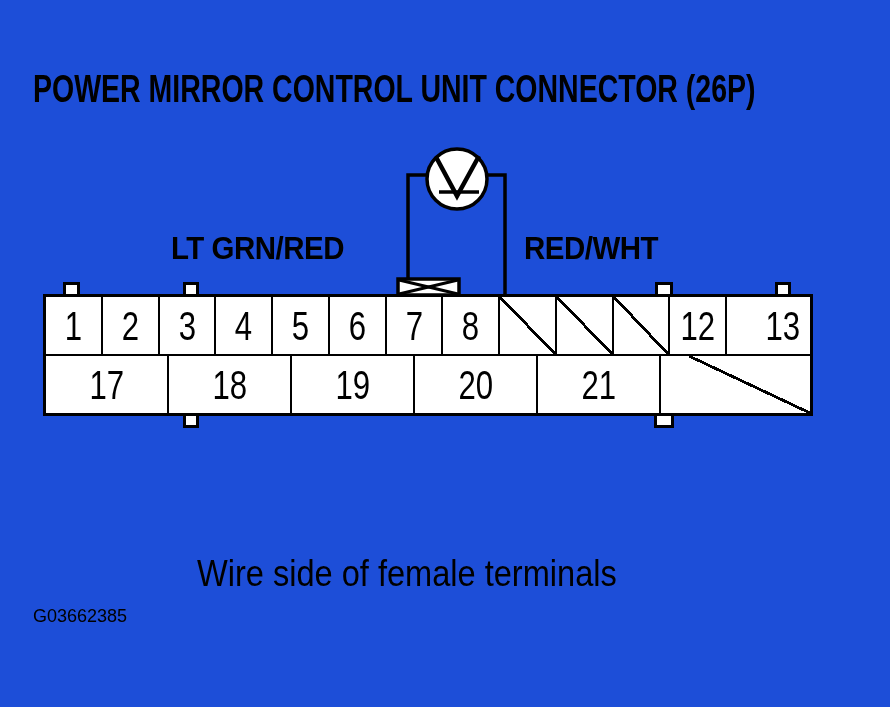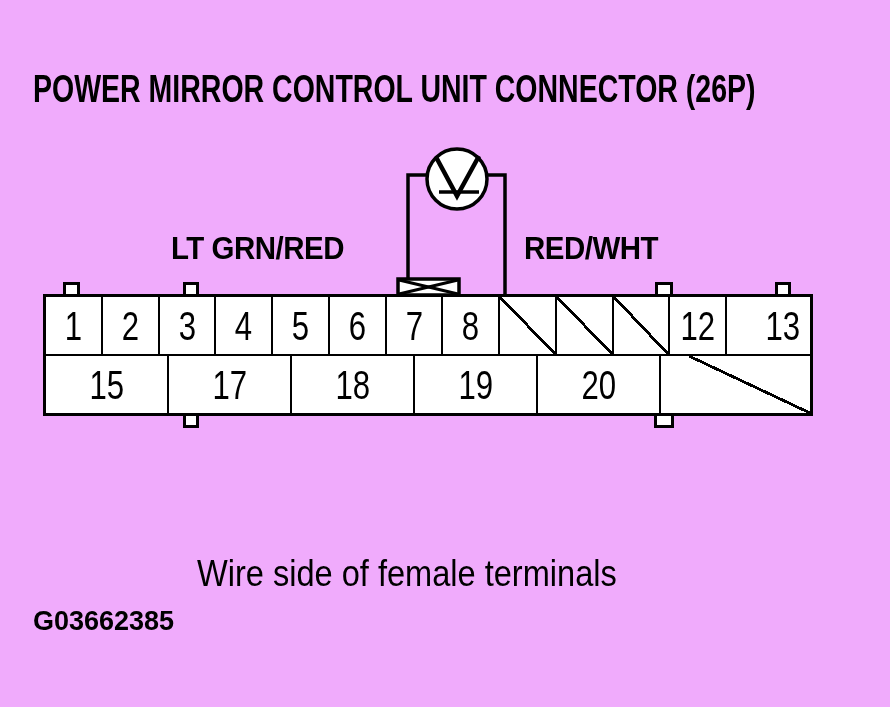--- a/index.html
+++ b/index.html
@@ -1,17 +1,17 @@
 <!DOCTYPE html>
 <html><head>
 <meta charset="utf-8">
 <style>
   html,body{margin:0;padding:0;background:#ffffff;}
   .canvas{
-    position:relative;width:890px;height:707px;background:#f0abfc;overflow:hidden;
+    position:relative;width:890px;height:707px;background:#1d4ed8;overflow:hidden;
     font-family:"Liberation Sans",sans-serif;color:#000;
   }
   .title{
     position:absolute;left:33px;top:68px;font-size:38px;font-weight:bold;
     white-space:nowrap;transform:scaleX(0.75);transform-origin:left center;
     letter-spacing:0px;
   }
   .wire-label{
     position:absolute;top:231px;font-size:31px;font-weight:bold;white-space:nowrap;
     transform:scaleX(0.95);transform-origin:left center;letter-spacing:-0.5px;
@@ -45,21 +45,21 @@
     position:absolute;height:12px;box-sizing:border-box;background:#fff;
     border:3px solid #000;
   }
   .tab.tab-top{top:-15px;border-bottom:none;}
   .tab.tab-bottom{bottom:-15px;border-top:none;}
   .caption{
     position:absolute;left:197px;top:553px;font-size:37px;font-weight:400;
     white-space:nowrap;transform:scaleX(0.88);transform-origin:left center;
   }
   .figure-id{
-    position:absolute;left:33px;top:606px;font-size:27px;font-weight:700;white-space:nowrap;
+    position:absolute;left:33px;top:606px;font-size:18px;font-weight:400;white-space:nowrap;
   }
 </style>
 </head>
 <body>
 
 <div class="canvas">
 
   <div class="title">POWER MIRROR CONTROL UNIT CONNECTOR (26P)</div>
 
   <svg class="meter-svg" viewBox="0 0 140 158" xmlns="http://www.w3.org/2000/svg">
@@ -127,33 +127,33 @@
       <div class="cell">
           <span>12</span>
         </div>
       <div class="cell">
           <span>13</span>
         </div>
     </div>
 
     <div class="pin-row">
       <div class="cell">
-          <span>15</span>
-        </div>
-      <div class="cell">
           <span>17</span>
         </div>
       <div class="cell">
           <span>18</span>
         </div>
       <div class="cell">
           <span>19</span>
         </div>
       <div class="cell">
           <span>20</span>
+        </div>
+      <div class="cell">
+          <span>21</span>
         </div>
       <div class="cell slashed">
           <span></span>
         </div>
     </div>
   </div>
 
   <div class="caption">Wire side of female terminals</div>
   <div class="figure-id">G03662385</div>
 

